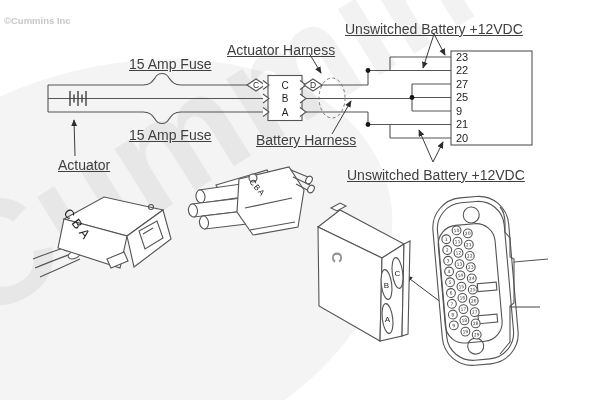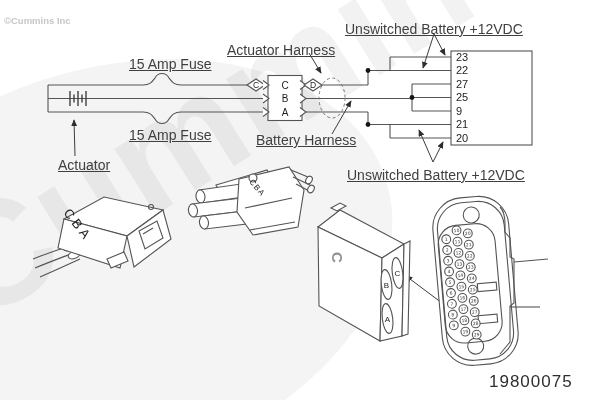--- a/index.html
+++ b/index.html
@@ -260,14 +260,13 @@
   </svg>
 
   <div class="copyright">©Cummins Inc</div>
   <div class="lbl" style="left:129px; top:56px;">15 Amp Fuse</div>
   <div class="lbl" style="left:227px; top:42px;">Actuator Harness</div>
   <div class="lbl" style="left:345px; top:21px;">Unswitched Battery +12VDC</div>
   <div class="lbl" style="left:129px; top:127px;">15 Amp Fuse</div>
   <div class="lbl" style="left:256px; top:132px;">Battery Harness</div>
   <div class="lbl" style="left:58px;  top:157px;">Actuator</div>
   <div class="lbl" style="left:347px; top:167px;">Unswitched Battery +12VDC</div>
-  <div class="partnum">19800075</div>
 </div>
 
 </body></html>

